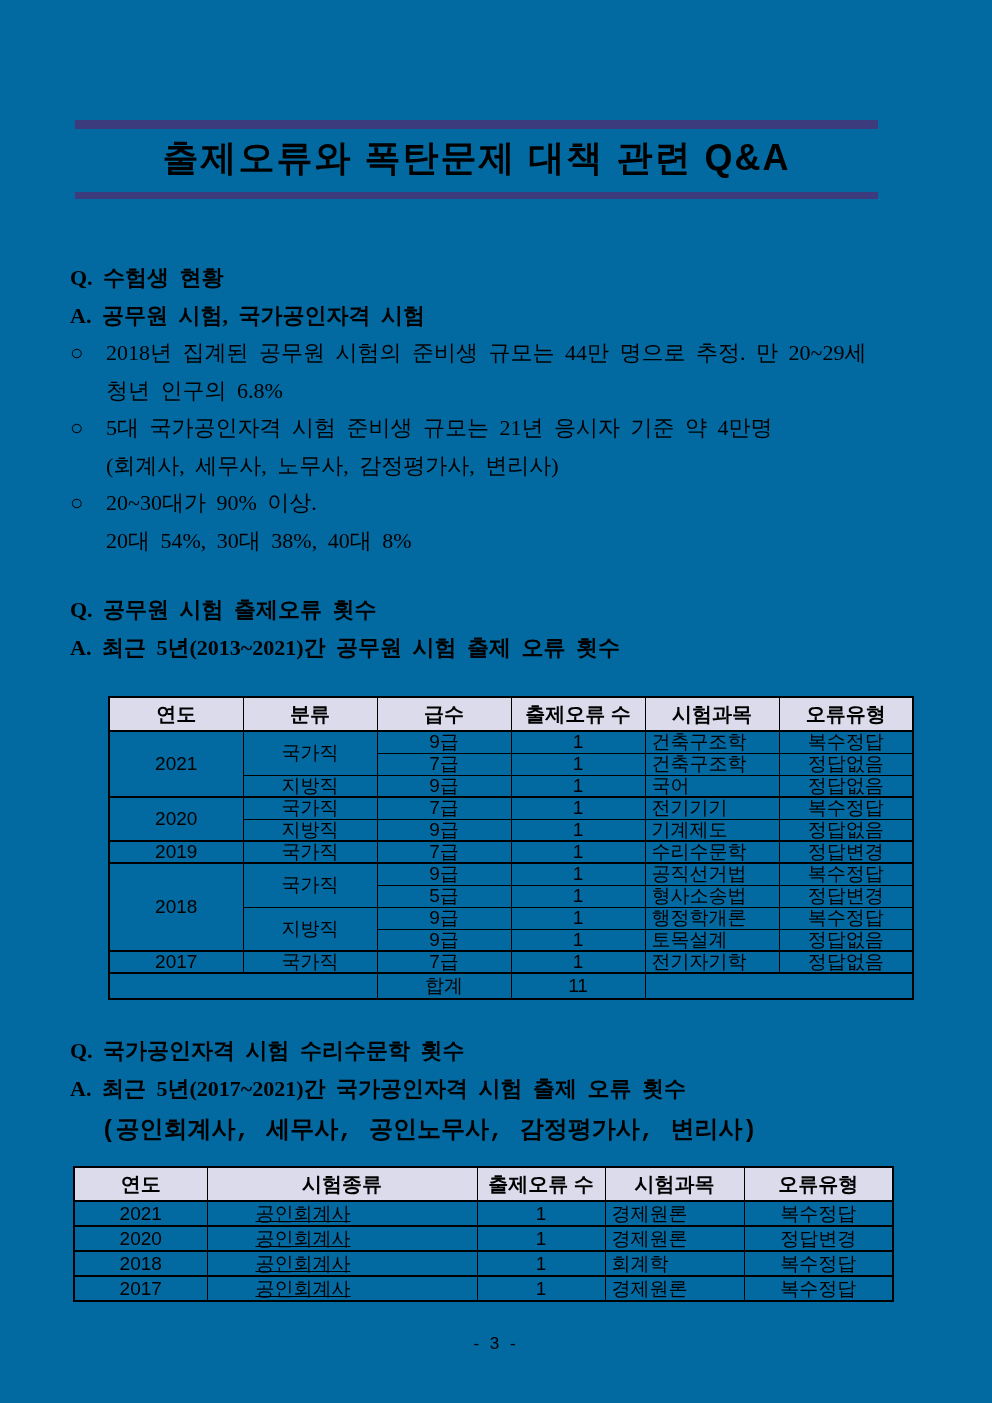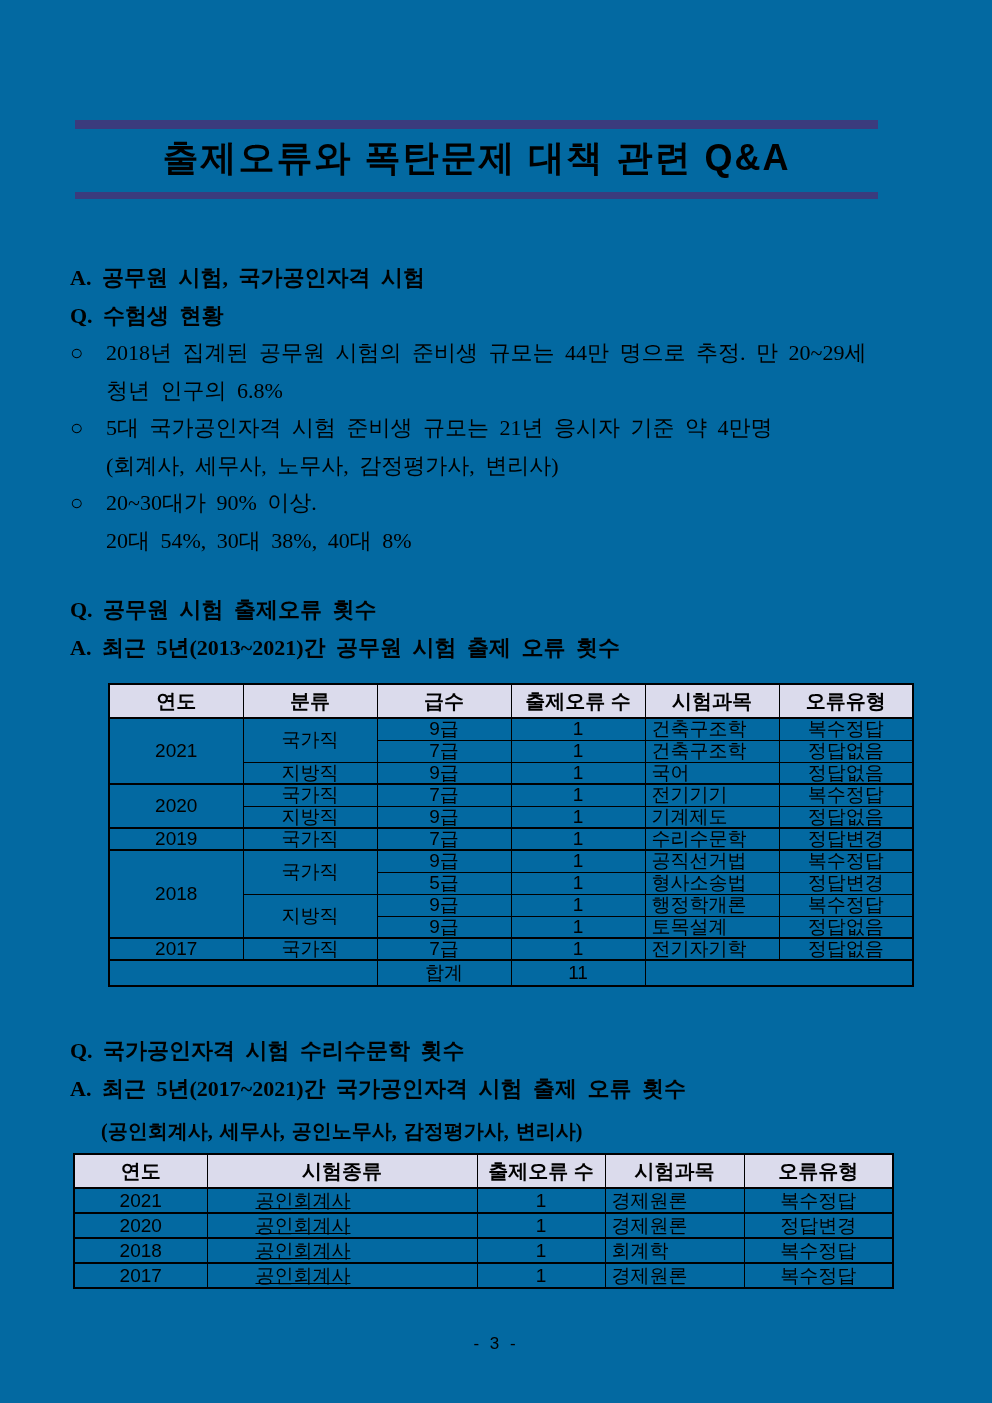--- a/index.html
+++ b/index.html
@@ -27,33 +27,33 @@
   .sec1 { top:259px; }
   .sec2 { top:591px; }
   .sec3 { top:1032px; }
   .qa-line { font-weight:bold; }
   .bullet-line { display:flex; }
   .bullet-mark { width:36px; flex:0 0 36px; font-weight:normal; }
   .cont-line { padding-left:36px; }
 
   .note-line {
     position:absolute; left:101px; top:1118px; width:800px;
-    font-family:Liberation Serif, serif;
-    font-size:20px; font-weight:bold; line-height:26px; word-spacing:2px;
+    font-family:Liberation Mono, monospace;
+    font-size:24px; font-weight:bold; line-height:26px; word-spacing:2px;
   }
 
   
   table { border-collapse:collapse; table-layout:fixed; position:absolute;
           font-family:"Liberation Sans","DejaVu Sans",sans-serif; }
   th, td { border:1px solid #000; padding:0; text-align:center; vertical-align:middle;
            overflow:hidden; white-space:nowrap; }
   th { background:var(--thbg); font-size:20px; font-weight:bold; height:34px;
        border-bottom:2px solid #000; }
   td { font-size:19px; line-height:20px; }
-  table { border:2px solid #000; }
+  table { border:2px solid #000;margin-top:13px; }
 
   #gov-table { left:108px; top:683px; width:804px; }
   #gov-table td { height:22px; }
   #gov-table tr.group td { border-top:2px solid #000; }
   #gov-table tr.total td { height:26px; }
   #gov-table .c0 { width:134px; } #gov-table .c1 { width:134px; }
   #gov-table .c2 { width:134px; } #gov-table .c3 { width:134px; }
   #gov-table .c4 { width:134px; } #gov-table .c5 { width:134px; }
   #gov-table td.c4 { text-align:left; padding-left:6px; }
 
@@ -75,22 +75,22 @@
 </head>
 <body>
 
 <div class="page">
 
   <div class="rule rule-top"></div>
   <div class="doc-title">출제오류와 폭탄문제 대책 관련 Q&amp;A</div>
   <div class="rule rule-bottom"></div>
 
   <div class="textblock sec1">
+    <div class="qa-line">Q. 수험생 현황</div>
     <div class="qa-line">A. 공무원 시험, 국가공인자격 시험</div>
-    <div class="qa-line">Q. 수험생 현황</div>
 
     <div class="bullet-line">
       <span class="bullet-mark">○</span>
       <span>2018년 집계된 공무원 시험의 준비생 규모는 44만 명으로 추정. 만 20~29세</span>
     </div>
     <div class="cont-line">청년 인구의 6.8%</div>
 
     <div class="bullet-line">
       <span class="bullet-mark">○</span>
       <span>5대 국가공인자격 시험 준비생 규모는 21년 응시자 기준 약 4만명</span>

